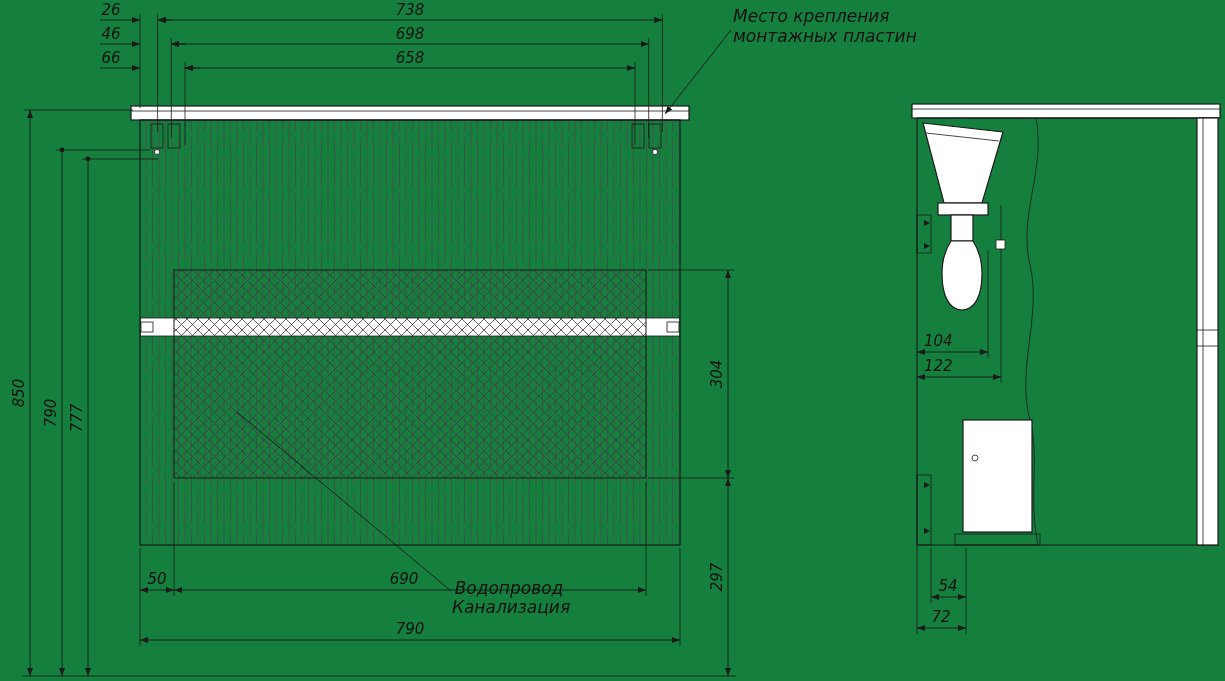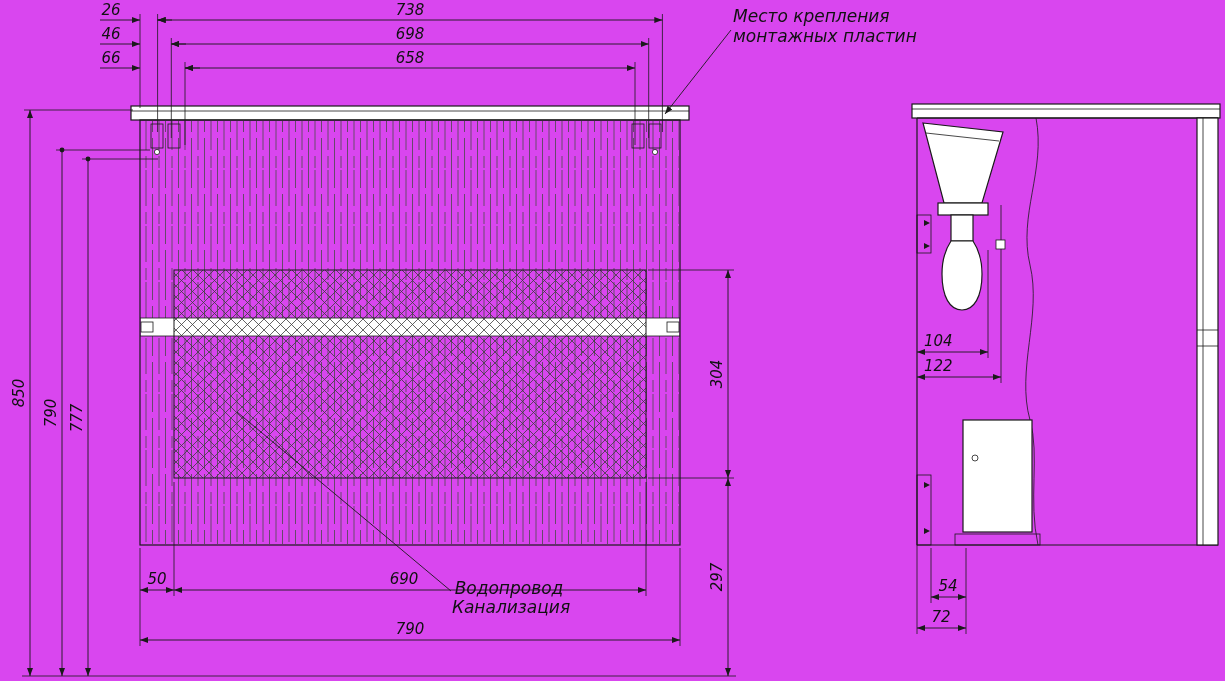--- a/index.html
+++ b/index.html
@@ -1,16 +1,16 @@
 <!DOCTYPE html>
 <html><head>
 <meta charset="utf-8">
 <style>
   html,body{margin:0;padding:0;background:#ffffff;}
-  .page{width:1225px;height:681px;background:#d946ef;position:relative;overflow:hidden;text-align:center;}
+  .page{width:1225px;height:681px;background:#15803d;position:relative;overflow:hidden;text-align:center;}
   svg{display:block;}
   svg text{font-family:"DejaVu Sans", sans-serif;font-style:italic;fill:#111111;}
   .dim{font-size:15px;}
   .note{font-size:17px;}
   .ln{stroke:#1a1a1a;stroke-width:1.2;fill:none;}
   .tn{stroke:#1a1a1a;stroke-width:0.8;fill:none;}
   .dl{stroke:#1a1a1a;stroke-width:0.9;fill:none;}
   .fillw{fill:#ffffff;}
 </style>
 </head>

